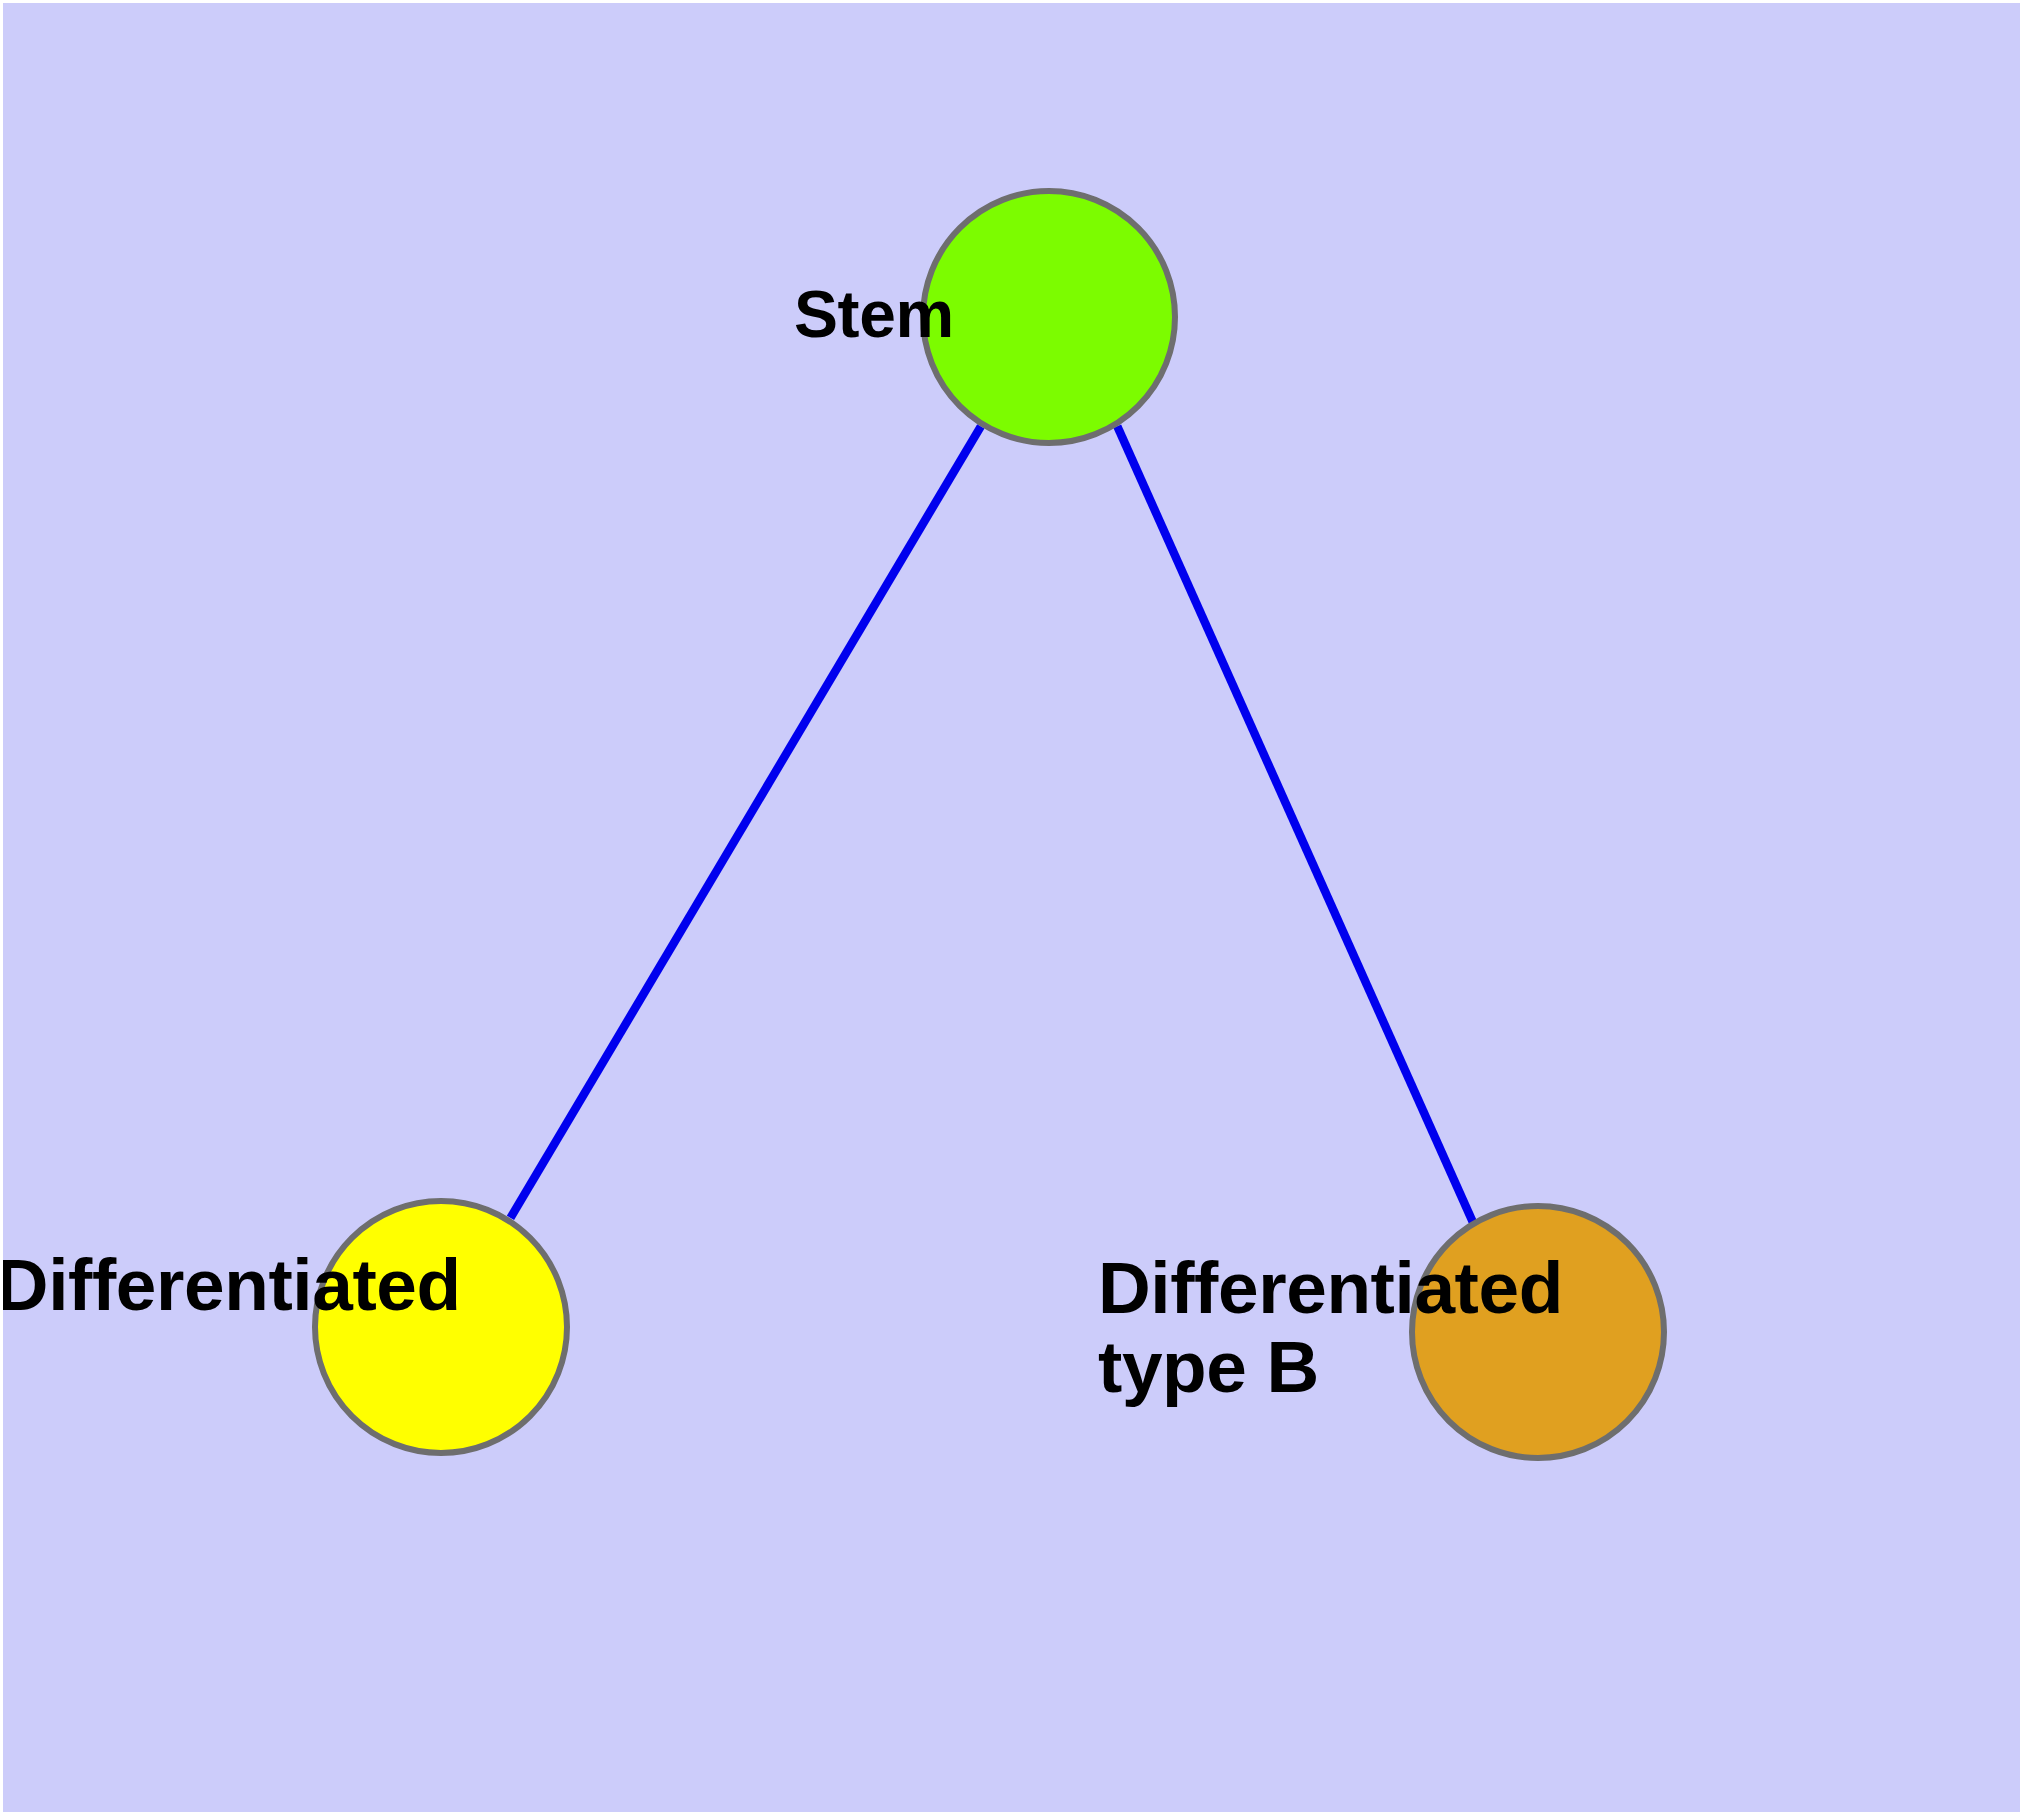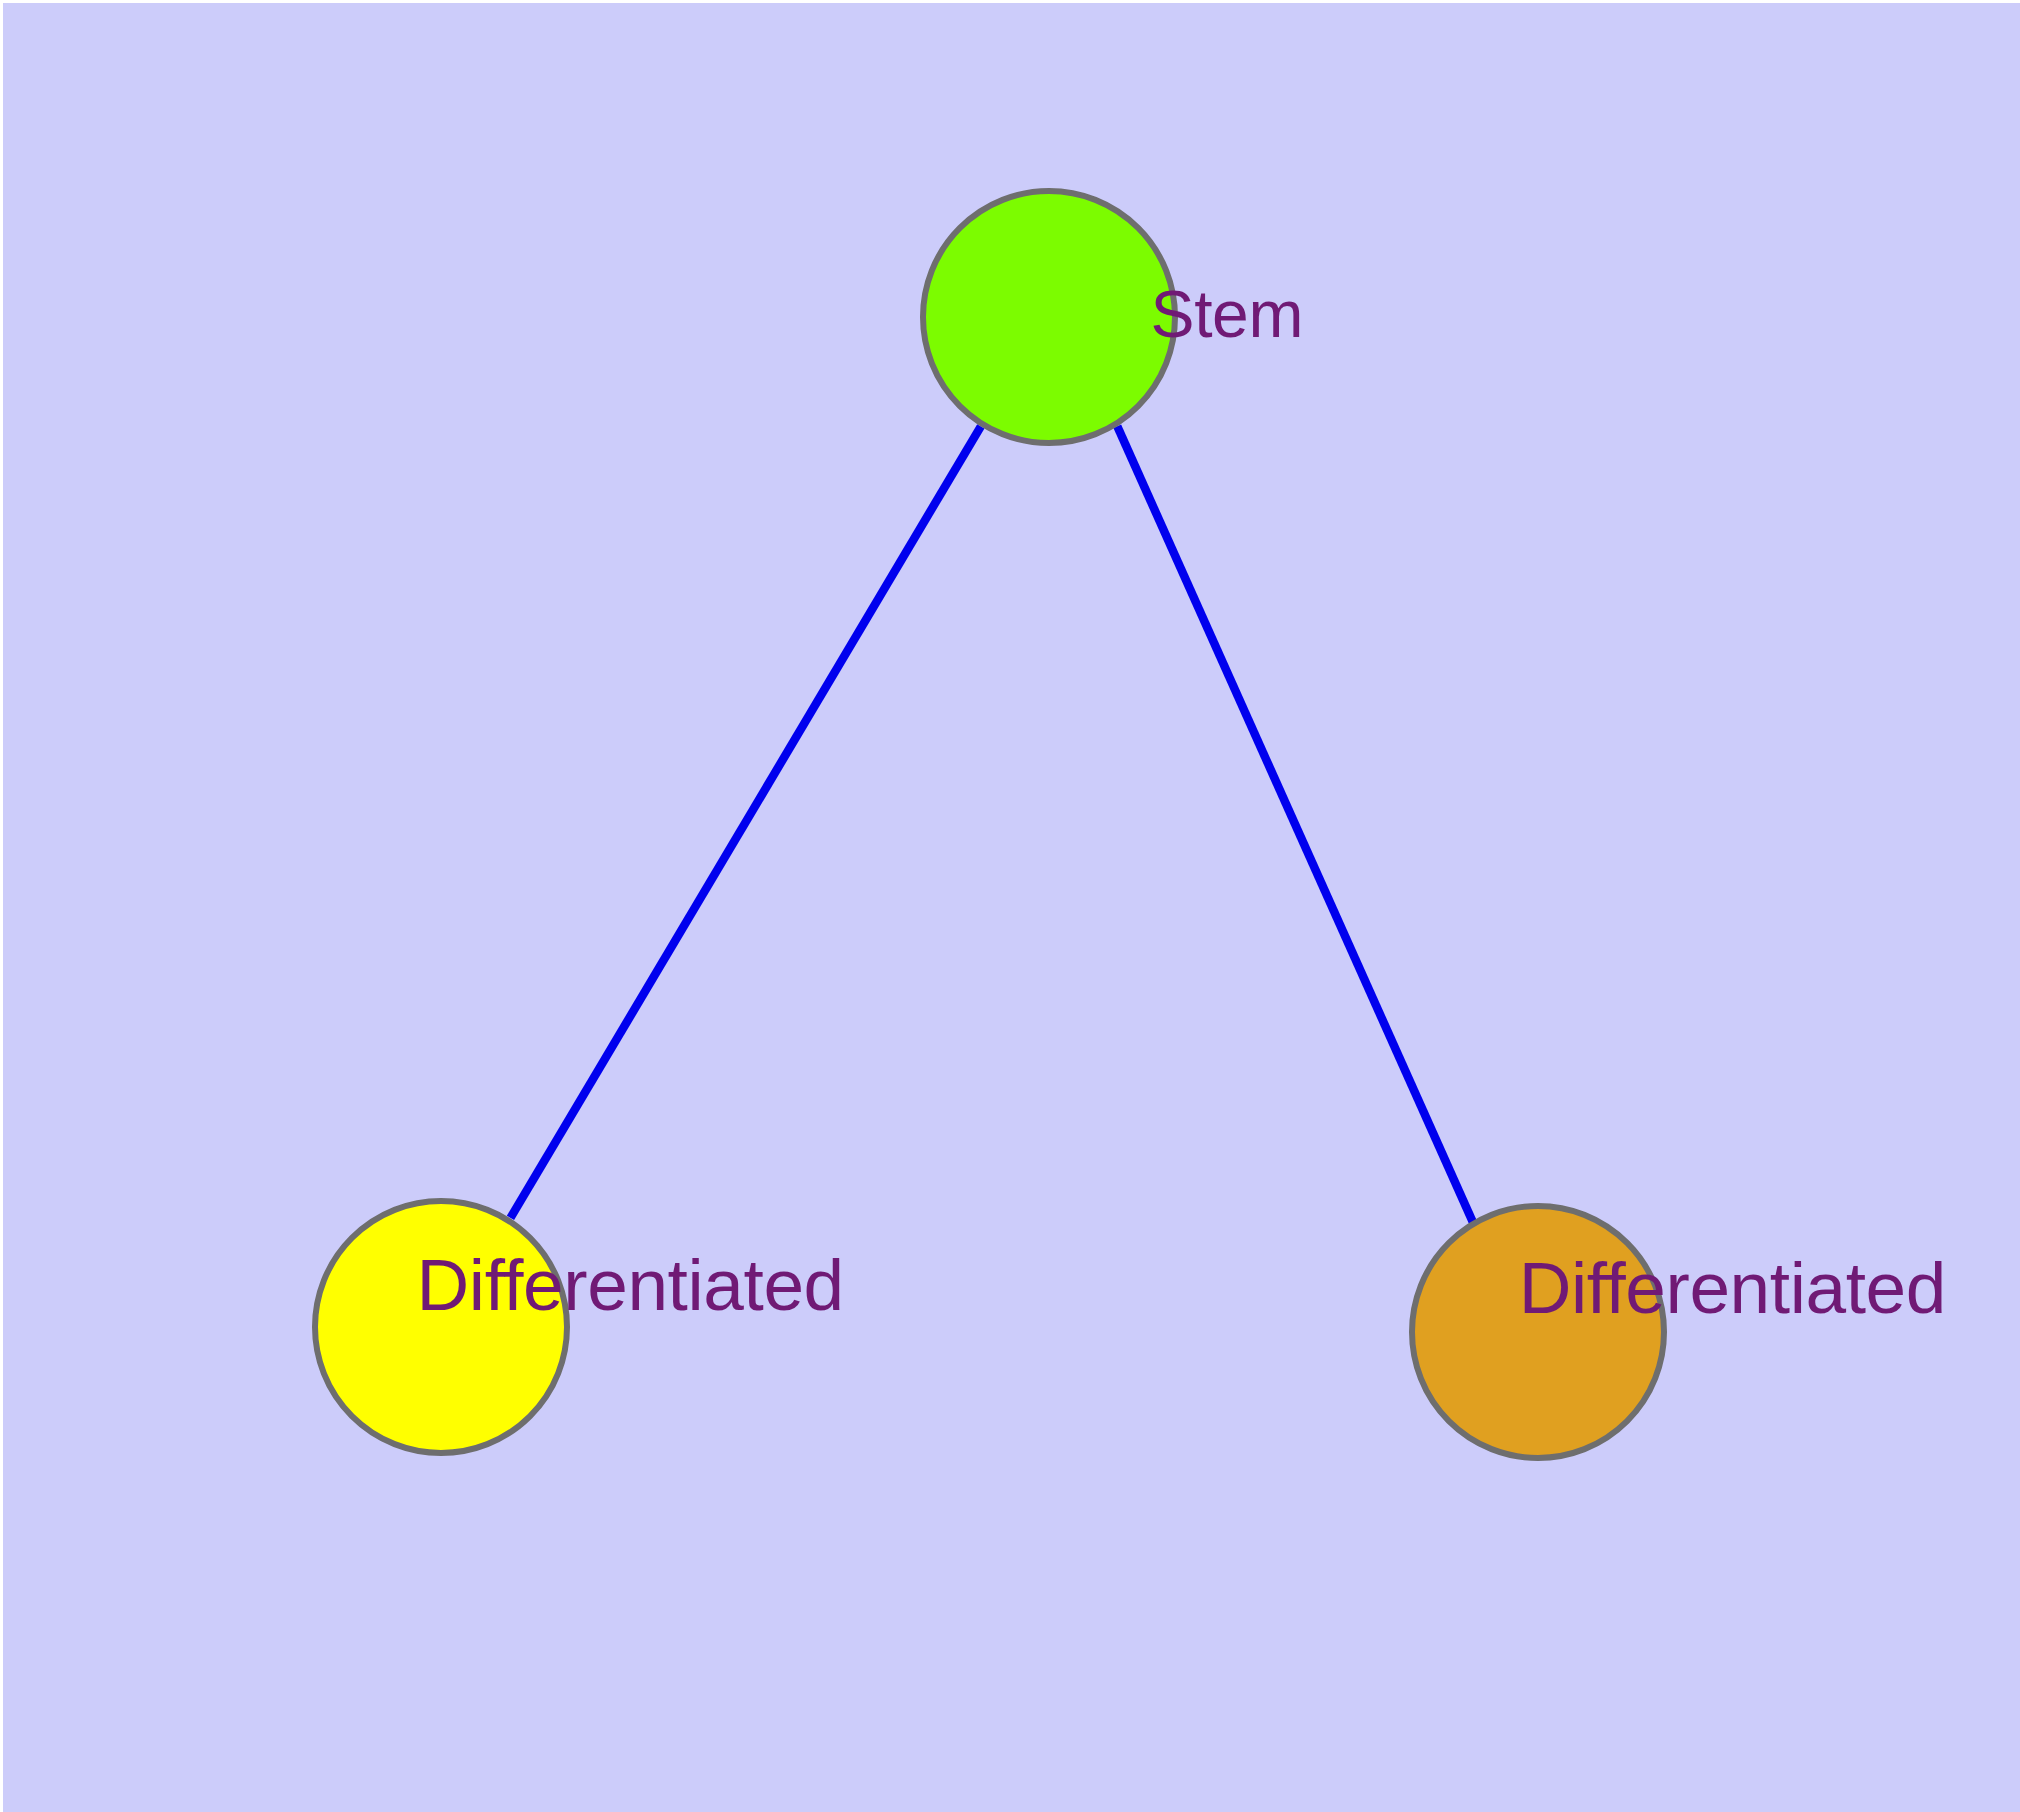--- a/index.html
+++ b/index.html
@@ -51,23 +51,23 @@
   .node {
     position: absolute;
     border-radius: 50%;
     box-sizing: border-box;
     z-index: 2;
   }
 
   .node-label {
     position: absolute;
     z-index: 3;
-    color: #701a75;
-    font-weight: normal;
-    text-align: right;
+    color: #000000;
+    font-weight: bold;
+    text-align: left;
     white-space: pre;
     line-height: 1.08;
     letter-spacing: -0.4px;
   }
   .node-label.inner {
     font-size: 66px;
   }
   .node-label.outer {
     font-size: 73px;
   }
@@ -82,16 +82,16 @@
     <line x1="1318" y1="503" x2="1738" y2="1443" stroke="#0000ee" stroke-width="10" stroke-linecap="butt"></line>
   </svg>
 
   <div class="node" style="left:920px; top:188px; width:258px; height:258px; background:#7cfc00; border:6px solid #6e6e6e;"></div>
   <div class="node-label inner" style="left:794px; top:279px; width:509px;">Stem</div>
 
   <div class="node" style="left:312px; top:1198px; width:258px; height:258px; background:#ffff00; border:6px solid #6e6e6e;"></div>
   <div class="node-label outer" style="left:-4.2px; top:1246px; width:848px;"><span>Differentiated</span><br></div>
 
   <div class="node" style="left:1409px; top:1203px; width:258px; height:258px; background:#e0a020; border:6px solid #6e6e6e;"></div>
-  <div class="node-label outer" style="left:1098px; top:1249px; width:848px;"><span>Differentiated</span><br></div>
+  <div class="node-label outer" style="left:1098px; top:1249px; width:848px;"><span>Differentiated</span><br><span>type B</span></div>
 
 </div>
 
 
 </body></html>

